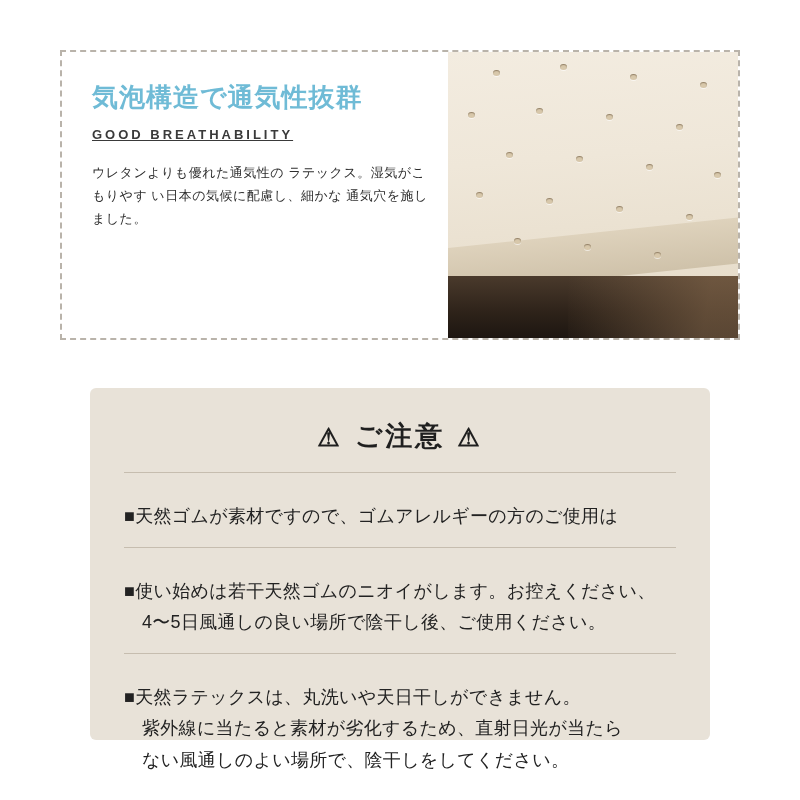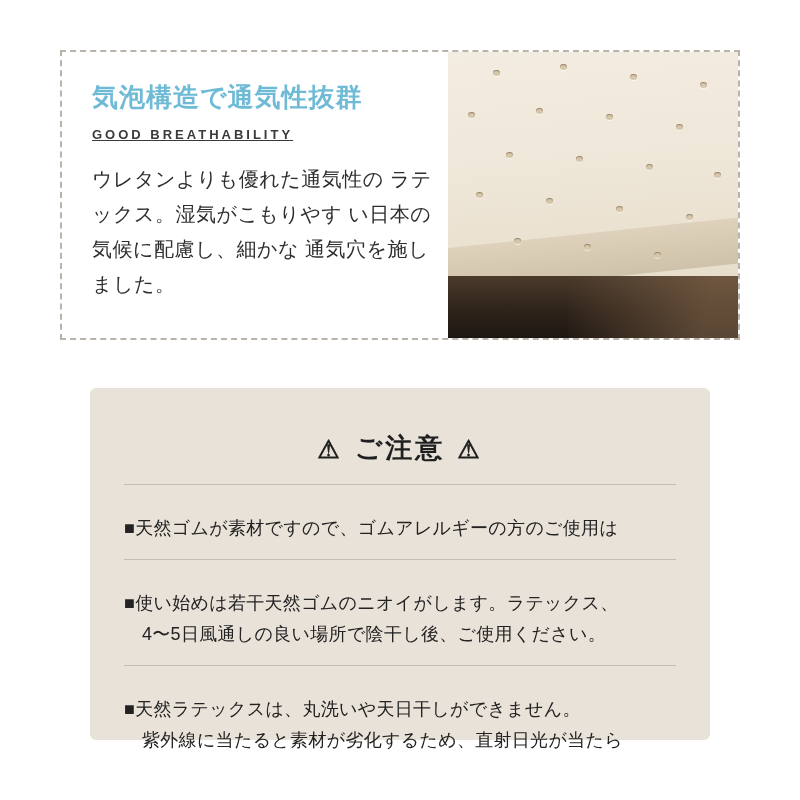--- a/index.html
+++ b/index.html
@@ -53,21 +53,21 @@
   .feature-subtitle {
     font-size: 13px;
     font-weight: bold;
     letter-spacing: 3px;
     color: #3a3a3a;
     margin: 0 0 20px 0;
     text-decoration: underline;
   }
 
   .feature-body {
-    font-size: 20px;
+    font-size: 13px;
     line-height: 1.75;
     color: #2e2e2e;
     letter-spacing: 0.5px;
   }
 
   
   .feature-photo {
     position: absolute;
     right: 0px;
     top: 0px;
@@ -132,21 +132,21 @@
     box-sizing: border-box;
   }
 
   .caution-title {
     text-align: center;
     font-size: 27px;
     font-weight: bold;
     color: #1f1f1f;
     letter-spacing: 3px;
     padding-top: 26px;
-    margin: 16px;
+    margin: 4px;
   }
   .caution-title .warn-icon {
     font-size: 25px;
     vertical-align: -1px;
     margin: 0 12px;
   }
 
   .caution-list {
     margin: 18px 34px 0 34px;
   }
@@ -218,23 +218,24 @@
   <div class="caution-box">
     <h3 class="caution-title">
       <span class="warn-icon">⚠</span><span>ご注意</span><span class="warn-icon">⚠</span>
     </h3>
 
     <div class="caution-list">
       <div class="caution-item">
         <span class="line">■天然ゴムが素材ですので、ゴムアレルギーの方のご使用は</span>
       </div>
       <div class="caution-item">
-        <span class="line">■使い始めは若干天然ゴムのニオイがします。ラテックス、</span>
+        <span class="line">■使い始めは若干天然ゴムのニオイがします。お控えください、</span>
         <span class="line indent">4〜5日風通しの良い場所で陰干し後、ご使用ください。</span>
       </div>
       <div class="caution-item">
         <span class="line">■天然ラテックスは、丸洗いや天日干しができません。</span>
         <span class="line indent">紫外線に当たると素材が劣化するため、直射日光が当たら</span>
+        <span class="line indent">ない風通しのよい場所で、陰干しをしてください。</span>
       </div>
     </div>
   </div>
 
 </div>
 
 </body></html>

